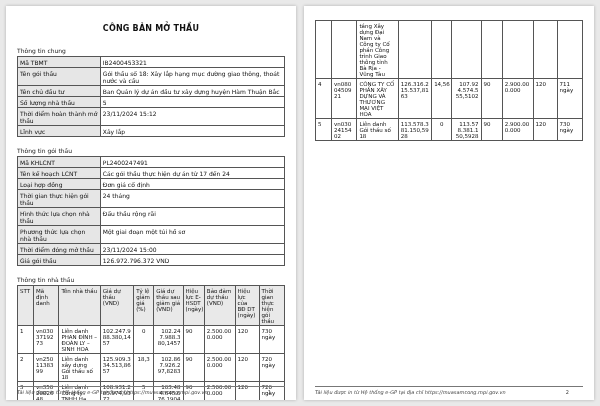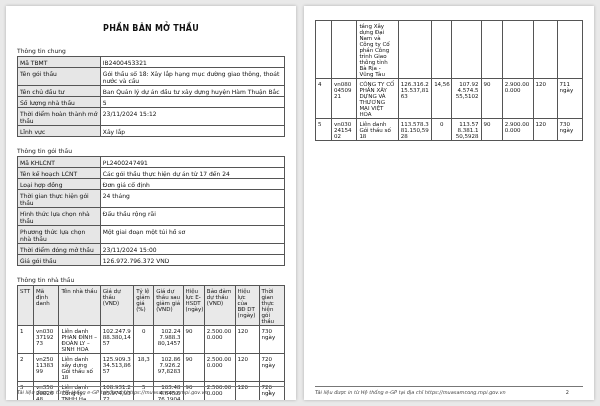--- a/index.html
+++ b/index.html
@@ -22,21 +22,21 @@
   .footer { position: absolute; left: 11px; right: 11px; bottom: 5px; border-top: 1px solid #777; padding-top: 2px; display: flex; justify-content: space-between; font-size: 5px; font-style: italic; color: #444; }
   .footer .pageno { font-style: normal; padding-right: 14px; }
   .cont-table { margin-top: 4px; }
 </style>
 </head>
 <body>
 
 <div class="canvas">
 
   <div class="page">
-    <div class="doc-title">PHẦN BẢN MỞ THẦU</div>
+    <div class="doc-title">CÔNG BẢN MỞ THẦU</div>
 
     <div class="sec-heading">Thông tin chung</div>
     <table class="info">
       <colgroup>
           <col style="width:31%">
           <col style="width:69%">
         </colgroup>
       <tbody>
           <tr>
             <td class="lbl">Mã TBMT</td>

